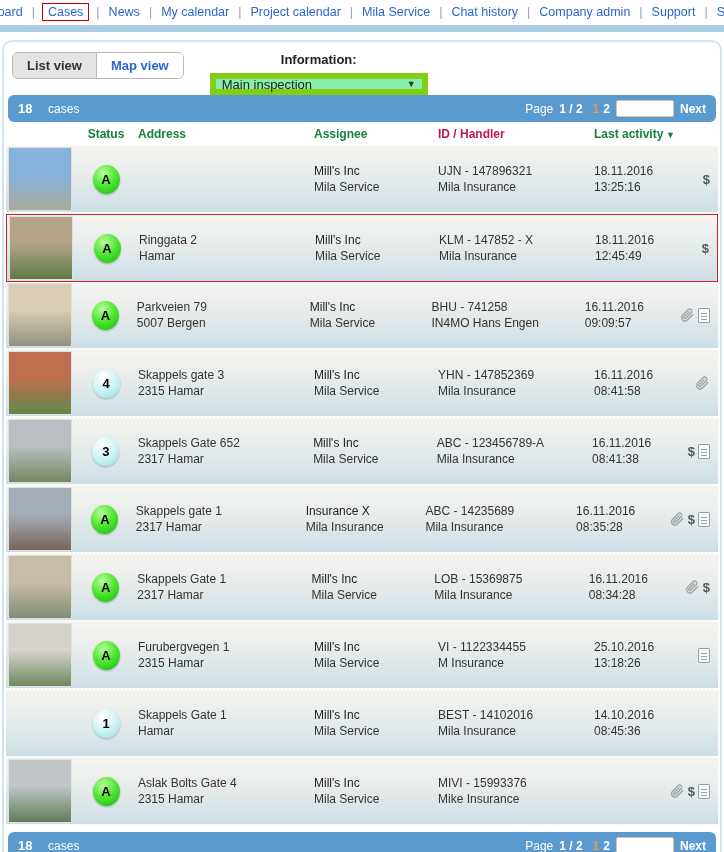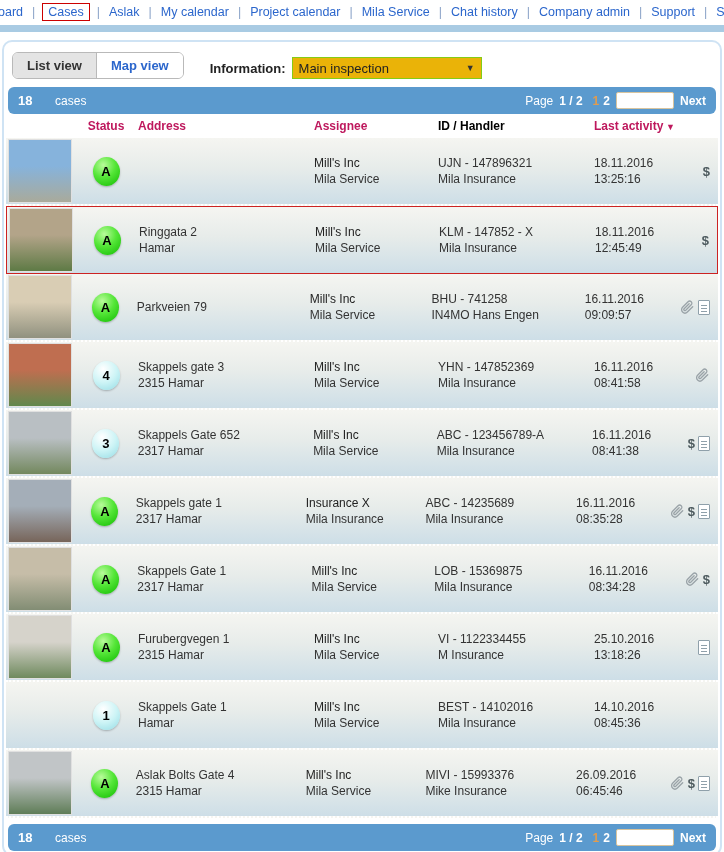--- a/index.html
+++ b/index.html
@@ -12,49 +12,49 @@
   .nav-link { color:#2b66cc; cursor:pointer; padding:1px 2px; }
   .nav-active { border:1px solid #cc0000; padding:1px 5px; }
   .nav-sep { color:#8ba3c8; }
   .nav-strip { height:7px; background:#a9cbe3; }
 
   
   .container { margin:8px 2px 4px; border:2px solid #cfe3f4; border-radius:10px;
                background:#fff; padding:4px 2px 3px; }
 
   
-  .toolbar { display:flex; align-items:flex-end; padding:6px 6px 8px; gap:26px; }
+  .toolbar { display:flex; align-items:flex-start; padding:6px 6px 0; gap:26px; }
   .tabgroup { display:flex; border:1px solid #b9b9b9; border-radius:6px; overflow:hidden; }
   .tab { padding:5px 14px; font-size:13px; font-weight:bold; cursor:pointer; }
   .tab-list { background:#e4e4e4; color:#333; border-right:1px solid #b9b9b9; }
   .tab-map { background:#fff; color:#2b66cc; }
-  .info-wrap { display:flex; align-items:center; gap:6px; }
+  .info-wrap { display:flex; align-items:center; gap:6px;flex-direction:column; }
   .info-label { font-size:13px; font-weight:bold; color:#222; }
-  .select { width:190px; height:22px; border:1px solid #84cc16; background:#eab308;
+  .select { width:218px; height:22px; border:6px solid #84cc16; background:#86efac;
             font-size:13px; color:#222; display:flex; align-items:center;
             padding:0 6px; justify-content:space-between; cursor:pointer; }
   .select .arr { font-size:9px; color:#333; }
 
   
   .bluebar { background:#5b9ace; border-radius:6px; margin:0 2px; height:27px;
              display:flex; align-items:center; justify-content:space-between;
              padding:0 10px; color:#fff; font-size:12px; }
-  .bb-left b { font-size:13px; margin-right:19px; }
+  .bb-left b { font-size:13px; margin-right:12px; }
   .bb-right { display:flex; align-items:center; gap:6px;justify-content:flex-end; }
   .pg { font-weight:bold; cursor:pointer; color:#fff; }
   .pg-cur { color:#e09c50; }
   .page-input { width:58px; height:17px; border:1px solid #d8c49e; border-radius:2px; background:#fff; }
   .next-btn { color:#fff; font-weight:bold; cursor:pointer; }
 
   
   .thead { display:flex; align-items:center; height:24px; padding-left:68px;
            font-size:12px; font-weight:bold; }
   .hcol { cursor:pointer; }
-  .h-link { color:#be185d; }
-  .h-muted { color:#000000; }
+  .h-link { color:#15803d; }
+  .h-muted { color:#be185d; }
   .sort-arrow { font-size:9px; }
 
   .c-status { width:64px; text-align:center; }
   .c-address { width:176px; }
   .c-assignee { width:124px; }
   .c-id { width:156px; }
   .c-date { width:96px; }
   .c-icons { flex:1; display:flex; justify-content:flex-end; align-items:center; gap:3px; padding-right:8px; }
 
   .rows { }
@@ -83,21 +83,21 @@
   .ico-clip svg { display:block; }
 </style>
 </head>
 <body>
 
 <div class="topnav">
     <span class="nav-link">Dashboard</span>
     <span class="nav-sep">|</span>
     <span class="nav-link nav-active">Cases</span>
     <span class="nav-sep">|</span>
-    <span class="nav-link">Aslak</span>
+    <span class="nav-link">News</span>
     <span class="nav-sep">|</span>
     <span class="nav-link">My calendar</span>
     <span class="nav-sep">|</span>
     <span class="nav-link">Project calendar</span>
     <span class="nav-sep">|</span>
     <span class="nav-link">Mila Service</span>
     <span class="nav-sep">|</span>
     <span class="nav-link">Chat history</span>
     <span class="nav-sep">|</span>
     <span class="nav-link">Company admin</span>
@@ -197,20 +197,21 @@
           <span class="ico-dollar">$</span>
         </div>
   </div>
       <div class="case-row">
     <div class="thumb" style="background: linear-gradient(rgb(217, 205, 180) 0%, rgb(217, 205, 180) 42%, rgb(144, 145, 127) 100%);"></div>
     <div class="col c-status">
       <span class="badge badge-green">A</span>
     </div>
     <div class="col c-address">
       <div class="line1">Parkveien 79</div>
+      <div class="line2">5007 Bergen</div>
     </div>
     <div class="col c-assignee">
       <div class="line1 bold">Mill's Inc</div>
       <div class="line2">Mila Service</div>
     </div>
     <div class="col c-id">
       <div class="line1">BHU - 741258</div>
       <div class="line2">IN4MO Hans Engen</div>
     </div>
     <div class="col c-date">
@@ -407,24 +408,20 @@
       <div class="line1">Aslak Bolts Gate 4</div>
       <div class="line2">2315 Hamar</div>
     </div>
     <div class="col c-assignee">
       <div class="line1 bold">Mill's Inc</div>
       <div class="line2">Mila Service</div>
     </div>
     <div class="col c-id">
       <div class="line1">MIVI - 15993376</div>
       <div class="line2">Mike Insurance</div>
-    </div>
-    <div class="col c-date">
-      <div class="line1">26.09.2016</div>
-      <div class="line2">06:45:46</div>
     </div>
     <div class="col c-icons">
           <span class="ico-clip">
             <svg viewBox="0 0 24 24" width="16" height="16">
               <path d="M20.5 11.5l-8 8a5 5 0 0 1-7.1-7.1L13.6 4a3.3 3.3 0 0 1 4.7 4.7l-8.2 8.2a1.7 1.7 0 0 1-2.4-2.4l7.5-7.5" fill="none" stroke="#9aa3a8" stroke-width="2" stroke-linecap="round"></path>
             </svg>
           </span>
           <span class="ico-dollar">$</span>
           <span class="ico-doc">
             <i></i>

